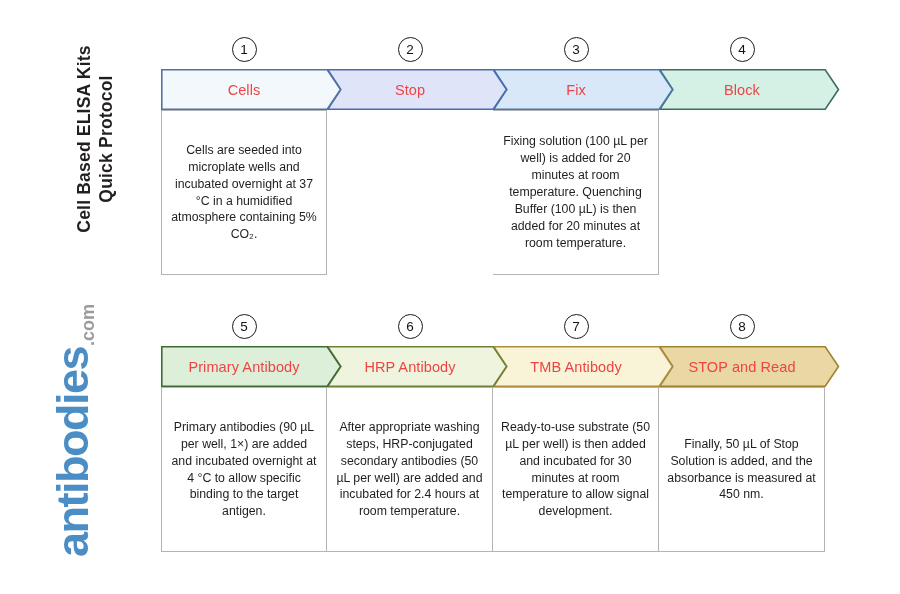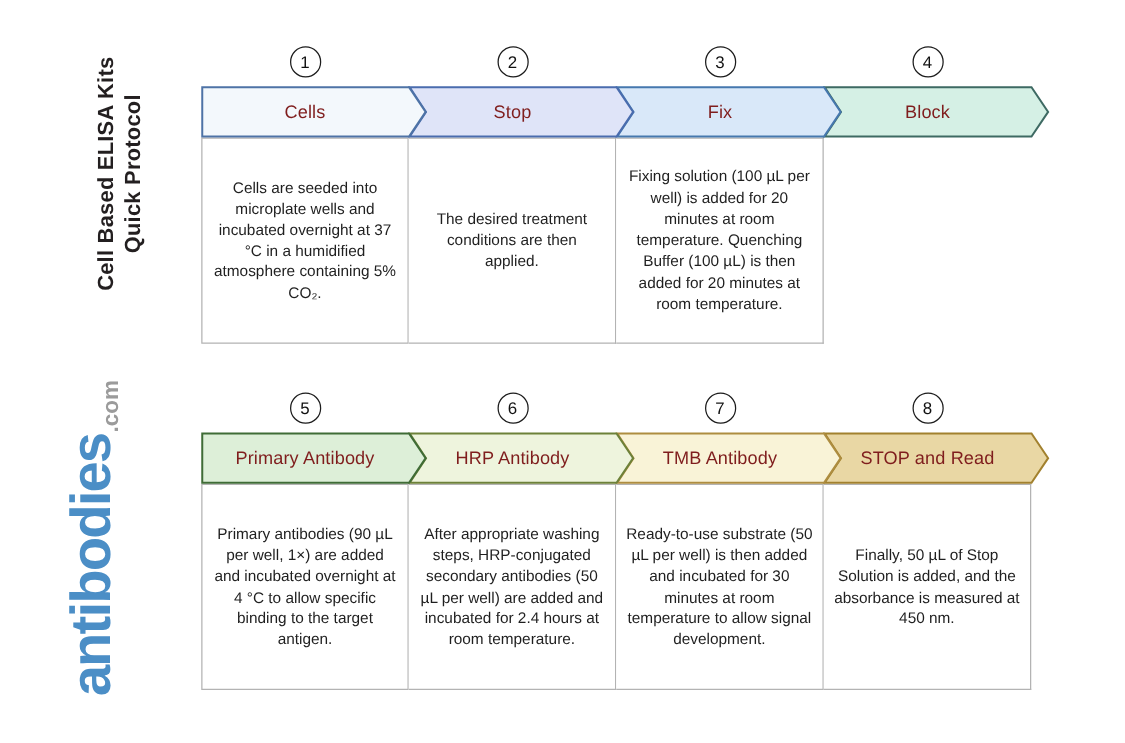--- a/index.html
+++ b/index.html
@@ -44,21 +44,21 @@
     font-size:13.5px;color:#111;margin-bottom:7px;box-sizing:border-box;
   }
   .arrow-wrap{
     position:relative;width:166px;height:41px;margin-bottom:0;
   }
   .arrow-wrap svg{position:absolute;left:0;top:0;overflow:visible;}
   .z4{z-index:4}.z3{z-index:3}.z2{z-index:2}.z1{z-index:1}
   .banner-label{
     position:absolute;left:0;top:0;width:166px;height:41px;z-index:6;
     display:flex;align-items:center;justify-content:center;
-    font-size:14.5px;color:#7f1d1d;letter-spacing:.1px;
+    font-size:14.5px;color:#ef4444;letter-spacing:.1px;
   }
   .desc-box{
     width:166px;height:165px;box-sizing:border-box;
     border:1px solid #b3b3b3;background:#fff;
     display:flex;align-items:center;justify-content:center;
     padding:6px 8px;
   }
   .step + .step .desc-box{border-left:0;}
   .desc{
     margin:0;text-align:center;font-size:12.3px;line-height:1.38;color:#1f1f1f;
@@ -99,23 +99,20 @@
     <div class="step">
       <div class="num-circle">
           <span>2</span>
         </div>
       <div class="arrow-wrap z3">
         <svg width="180" height="41" viewBox="0 0 180 41">
           <path d="M0.8,0.8 L166.2,0.8 L179.5,20.5 L166.2,40.2 L0.8,40.2 L13.8,20.5 Z" stroke-width="1.6" fill="#dfe4f8" stroke="#4a6cae"></path>
         </svg>
         <span class="banner-label">Stop</span>
       </div>
-      <div class="desc-box">
-        <p class="desc">The desired treatment conditions are then applied.</p>
-      </div>
     </div>
 
     <div class="step">
       <div class="num-circle">
           <span>3</span>
         </div>
       <div class="arrow-wrap z2">
         <svg width="180" height="41" viewBox="0 0 180 41">
           <path d="M0.8,0.8 L166.2,0.8 L179.5,20.5 L166.2,40.2 L0.8,40.2 L13.8,20.5 Z" stroke-width="1.6" fill="#d9e8f9" stroke="#4678ae"></path>
         </svg>

